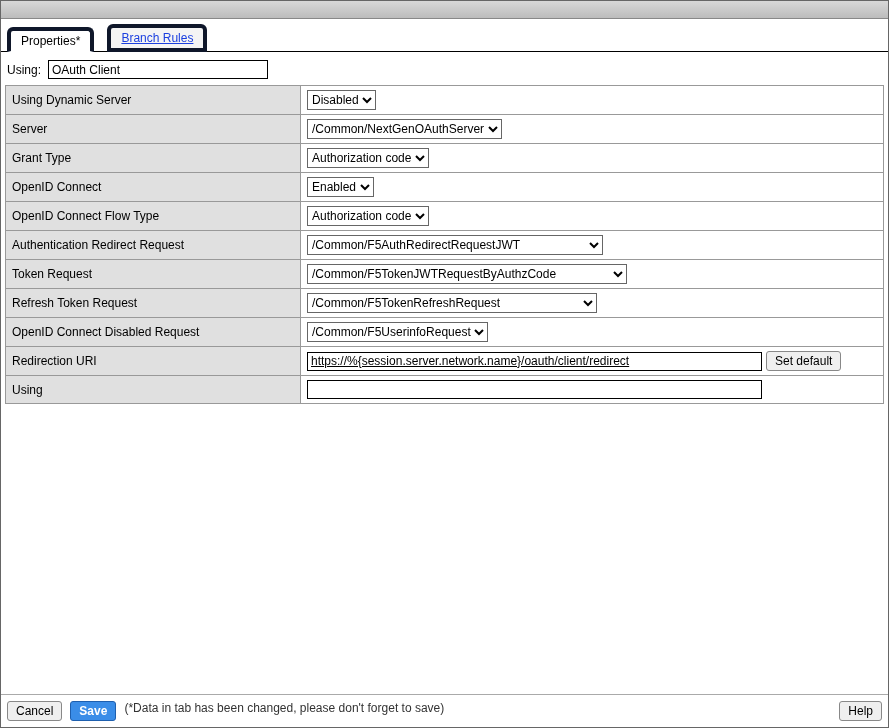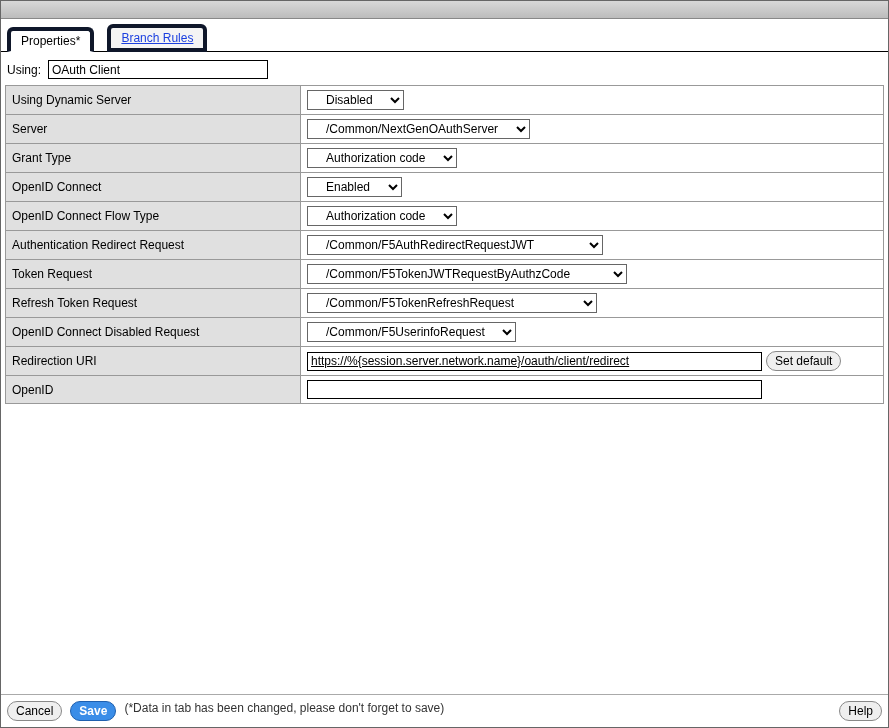--- a/index.html
+++ b/index.html
@@ -91,41 +91,41 @@
     }
     .form-table td.value-cell {
       background: #ffffff;
     }
     select {
       font-family: inherit;
       font-size: 12px;
       border: 1px solid #666;
       background: #ffffff;
       height: 20px;
-      padding: 0 14px;
+      padding: 0 0;
     }
     input[type="text"] {
       font-family: inherit;
       font-size: 12px;
       border: 1px solid #000;
       height: 19px;
       padding: 1px 3px;
     }
     .redir-wrap {
       display: flex;
       align-items: center;
       gap: 4px;
     }
     .redir-wrap input { flex: 0 0 455px; width: 455px; text-decoration: underline; }
     .btn {
       font-family: inherit;
       font-size: 12px;
       background: #efefef;
       border: 1px solid #888;
-      border-radius: 10px;
+      border-radius: 3px;
       padding: 2px 8px;
       cursor: pointer;
     }
     .btn.primary {
       background: #3a8de8;
       color: #ffffff;
       border: 1px solid #1e5fae;
       font-weight: bold;
     }
     .footer {
@@ -241,21 +241,21 @@
     <tr>
       <td class="label-cell">Redirection URI</td>
       <td class="value-cell">
         <div class="redir-wrap">
           <input type="text" value="https://%{session.server.network.name}/oauth/client/redirect" style="">
           <button class="btn">Set default</button>
         </div>
       </td>
     </tr>
     <tr>
-      <td class="label-cell">OpenID</td>
+      <td class="label-cell">Using</td>
       <td class="value-cell">
         <input type="text" class="scope-input" value="" style="">
       </td>
     </tr>
   </tbody>
     </table>
 
 </div>
 
 <div class="footer">

